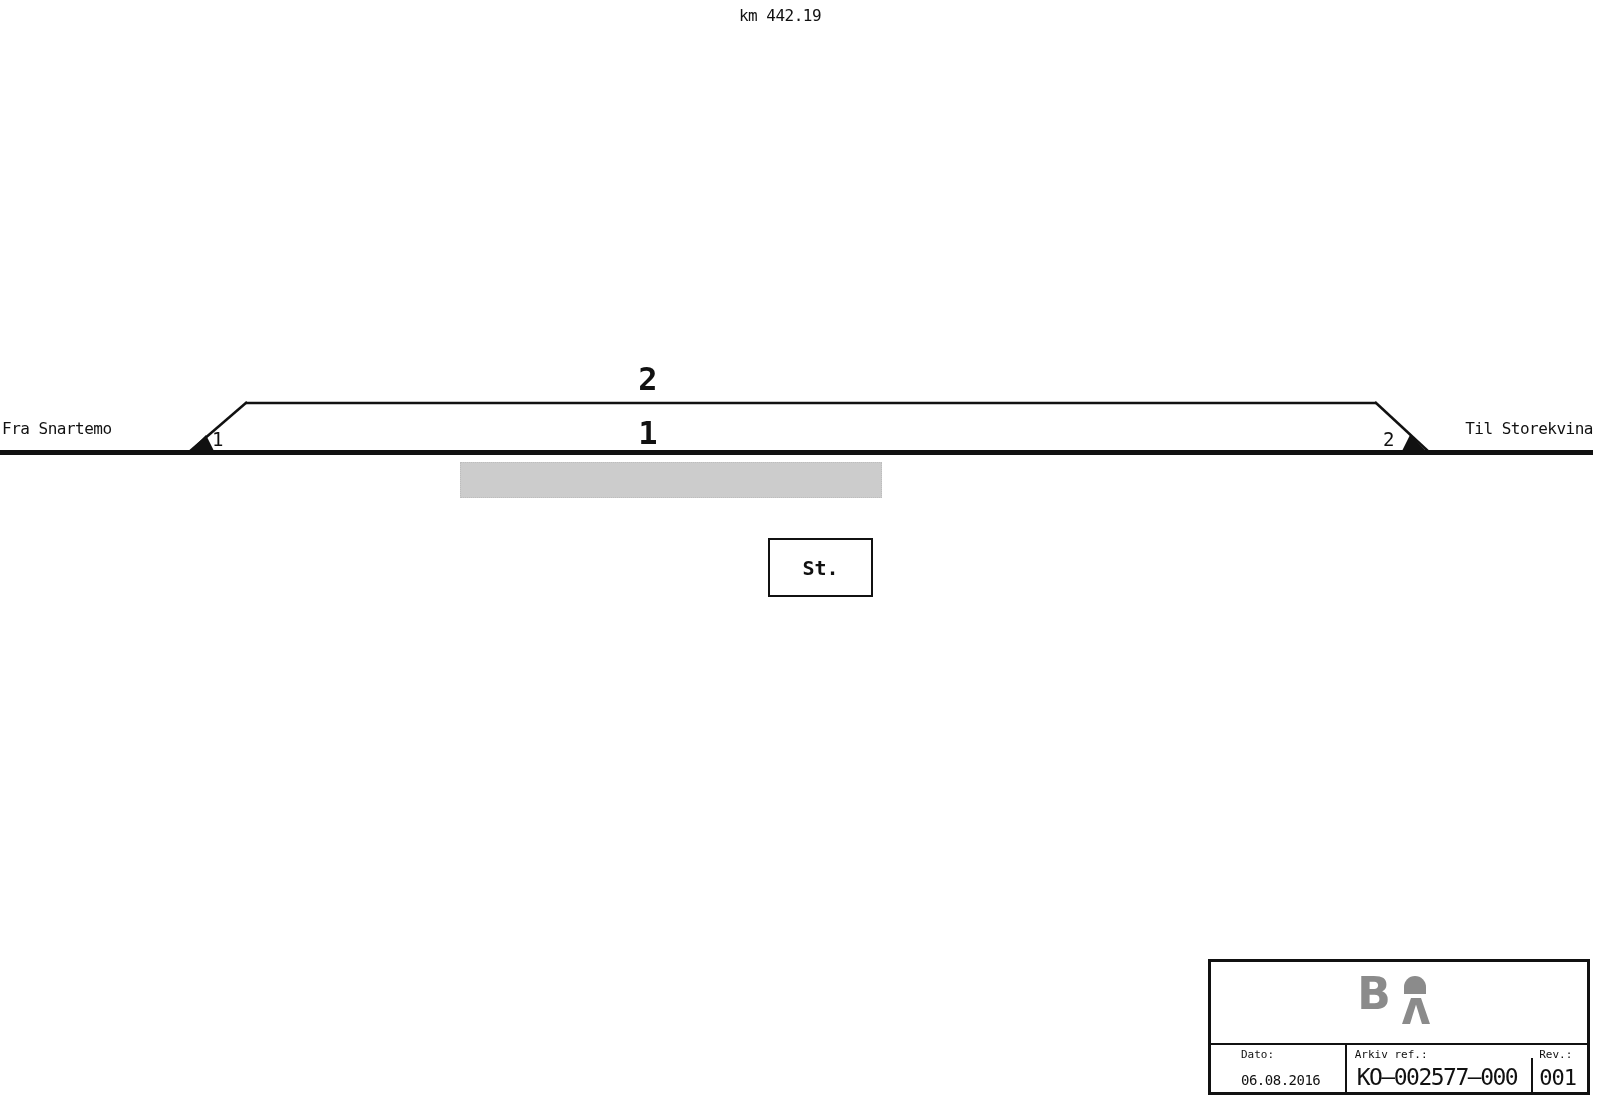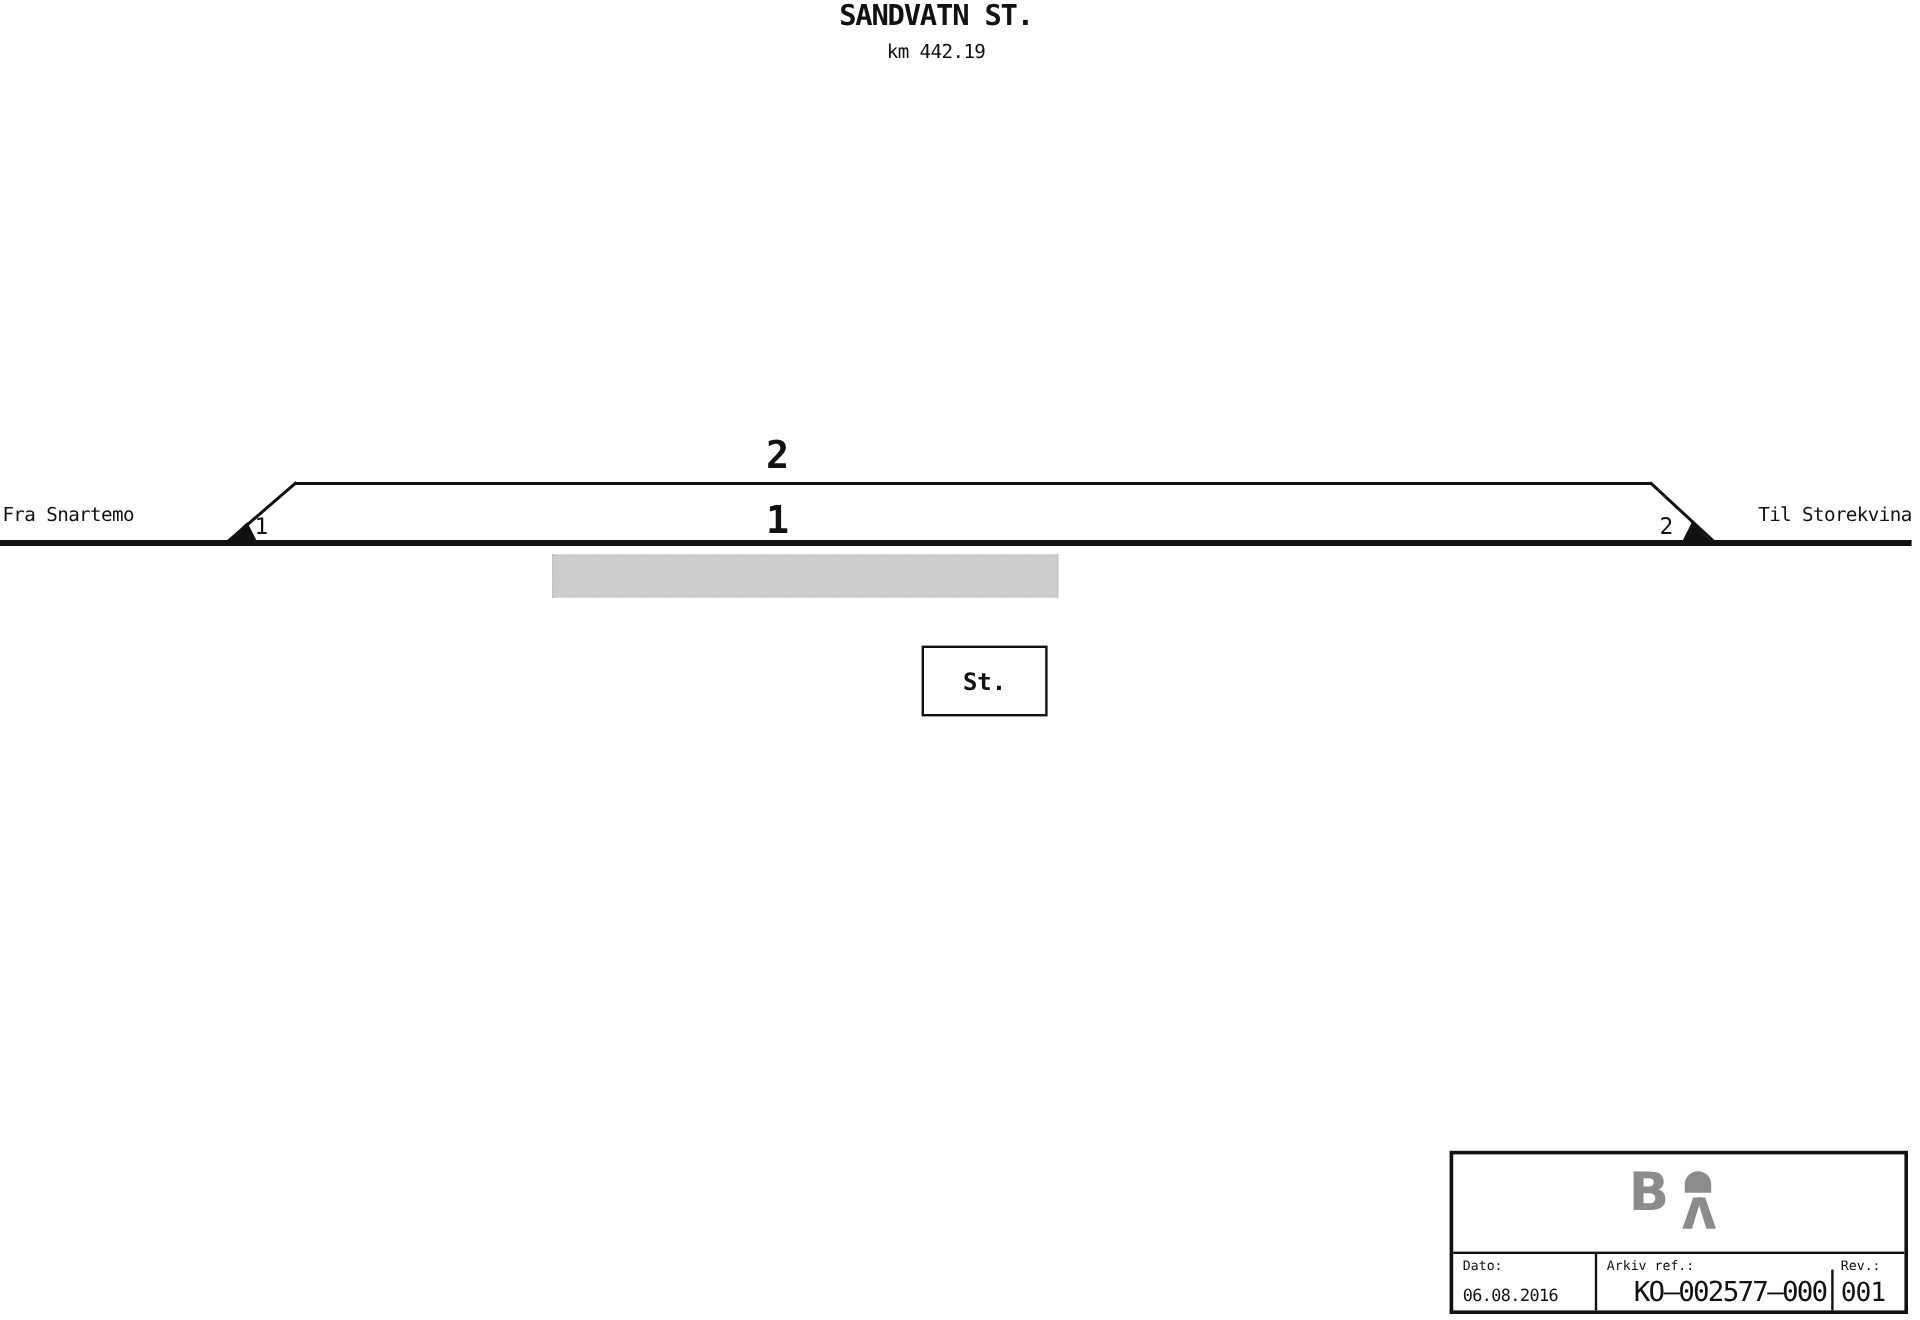--- a/index.html
+++ b/index.html
@@ -122,20 +122,21 @@
     line-height: 44px;
     letter-spacing: 13px;
     margin-top: -6px;
   }
   .logo-mark { margin: 3px 10px 0 -3px; overflow: visible; }
   .tb-bottom {
     position: relative;
     height: 49px;
     border-top: 2px solid var(--ink);
     display: flex;
+    padding-left: 22px;
   }
   .tb-cell { position: relative; height: 100%; }
   .tb-cell.dato  { width: 120px; border-right: 2px solid var(--ink); }
   .tb-cell.arkiv { width: 195px; }
   .tb-cell.rev   { width: 59px; }
   .rev-divider {
     position: absolute;
     left: 0; top: 13px; bottom: 0;
     width: 2px;
     background: var(--ink);
@@ -151,38 +152,37 @@
     left: 8px; bottom: 4px;
     font-size: 14px;
     letter-spacing: -0.5px;
     white-space: nowrap;
   }
   .tb-value-lg {
     position: absolute;
     left: 0; right: 4px; bottom: 2px;
     font-size: 23px;
     letter-spacing: -1.5px;
-    text-align: right;
+    text-align: center;
     white-space: nowrap;
   }
   .tb-value-rev {
     position: absolute;
     left: 8px; bottom: 2px;
     font-size: 22px;
     letter-spacing: -1px;
     white-space: nowrap;
   }
 </style>
 </head>
 <body>
 
 <div class="sheet">
 
   <div class="header">
-    <div class="station-title">SANDVATN ST.</div>
     <div class="station-km">km 442.19</div>
   </div>
 
   <svg class="track-svg" viewBox="0 0 1600 1100" xmlns="http://www.w3.org/2000/svg">
     <line x1="0" y1="452.5" x2="1593" y2="452.5" stroke="#111111" stroke-width="5"></line>
     <line x1="246" y1="403" x2="1376" y2="403" stroke="#111111" stroke-width="2.5"></line>
     <line x1="189" y1="452" x2="247" y2="402" stroke="#111111" stroke-width="2.5"></line>
     <line x1="1375" y1="402" x2="1429" y2="452" stroke="#111111" stroke-width="2.5"></line>
     <polygon points="188,453 206,435 215,453" fill="#111111"></polygon>
     <polygon points="1428,453 1410,435 1401,453" fill="#111111"></polygon>

